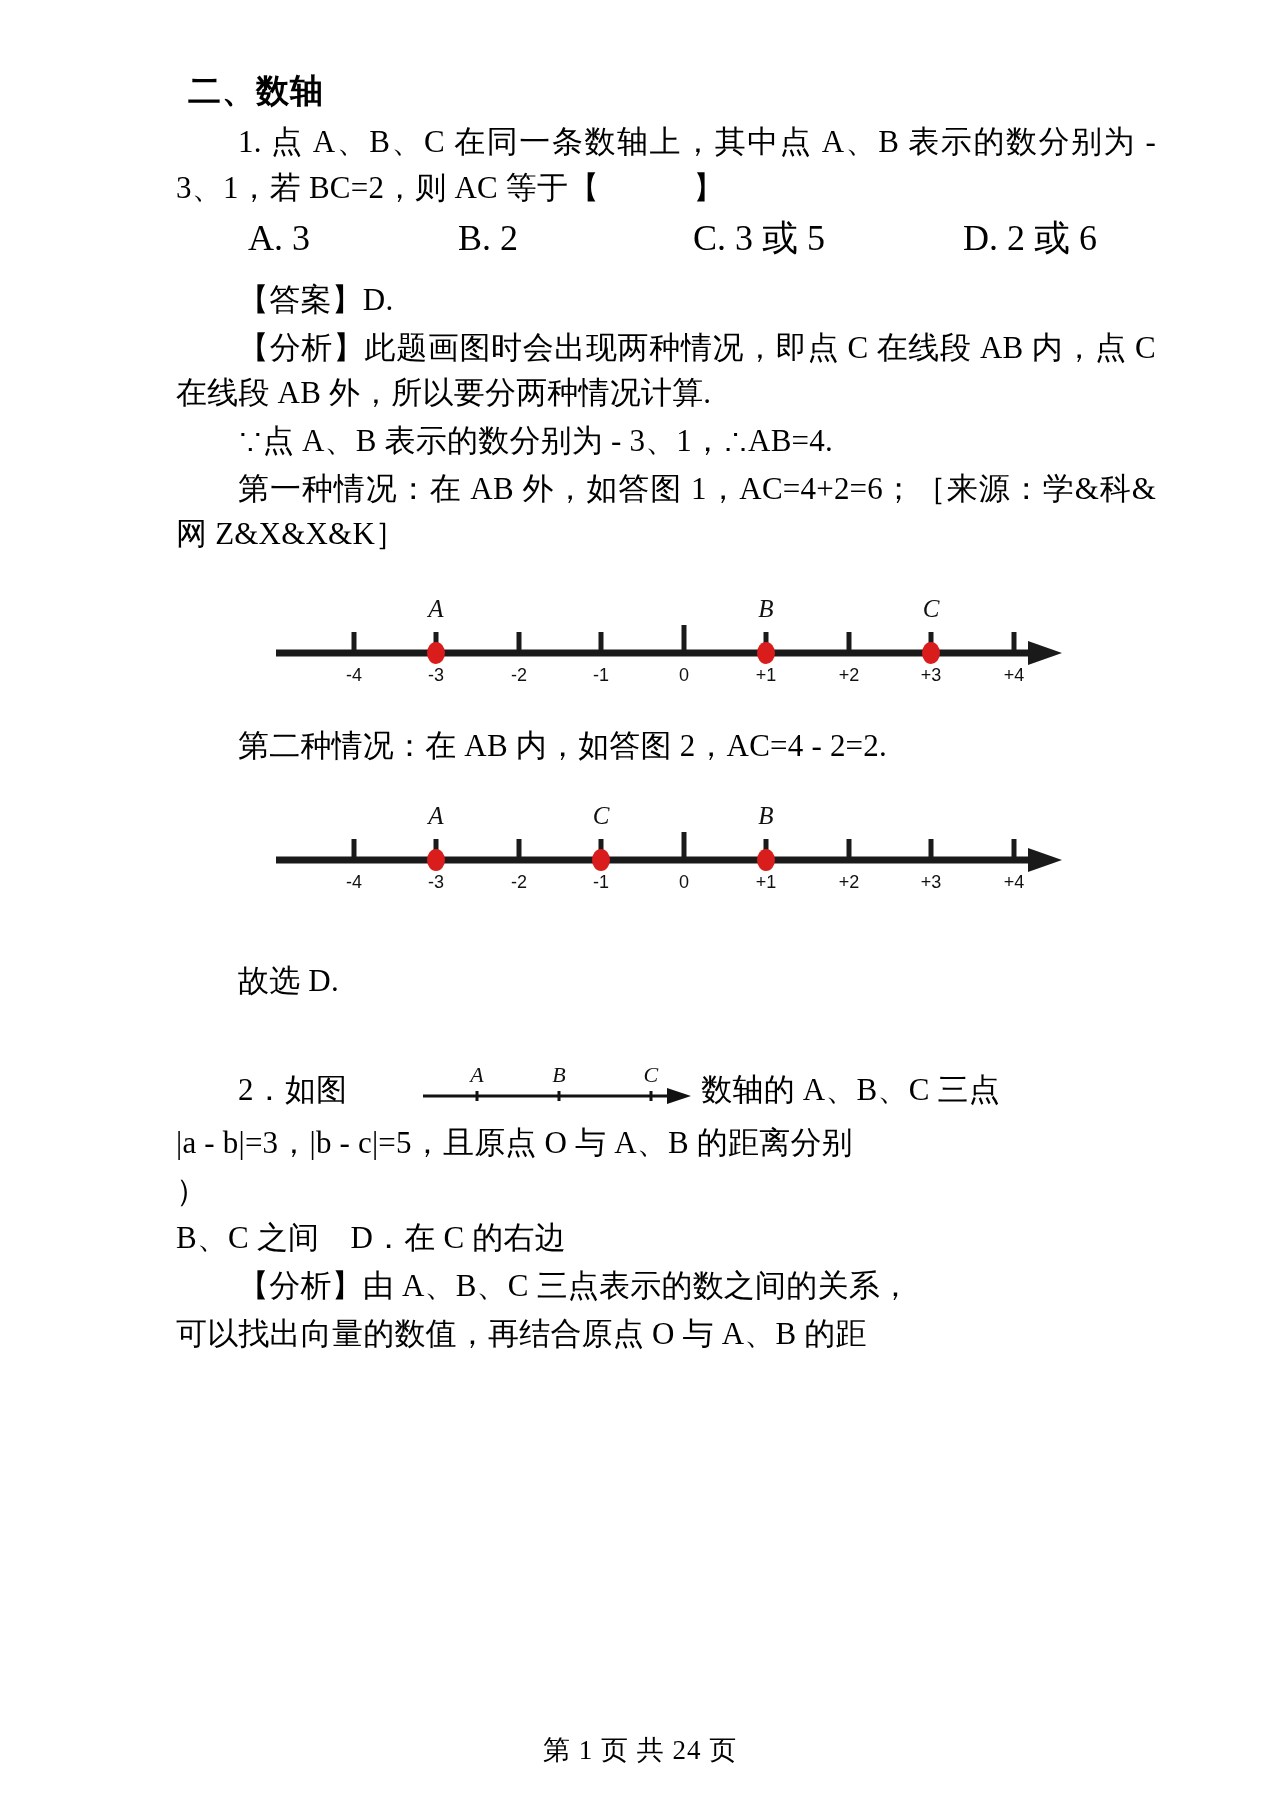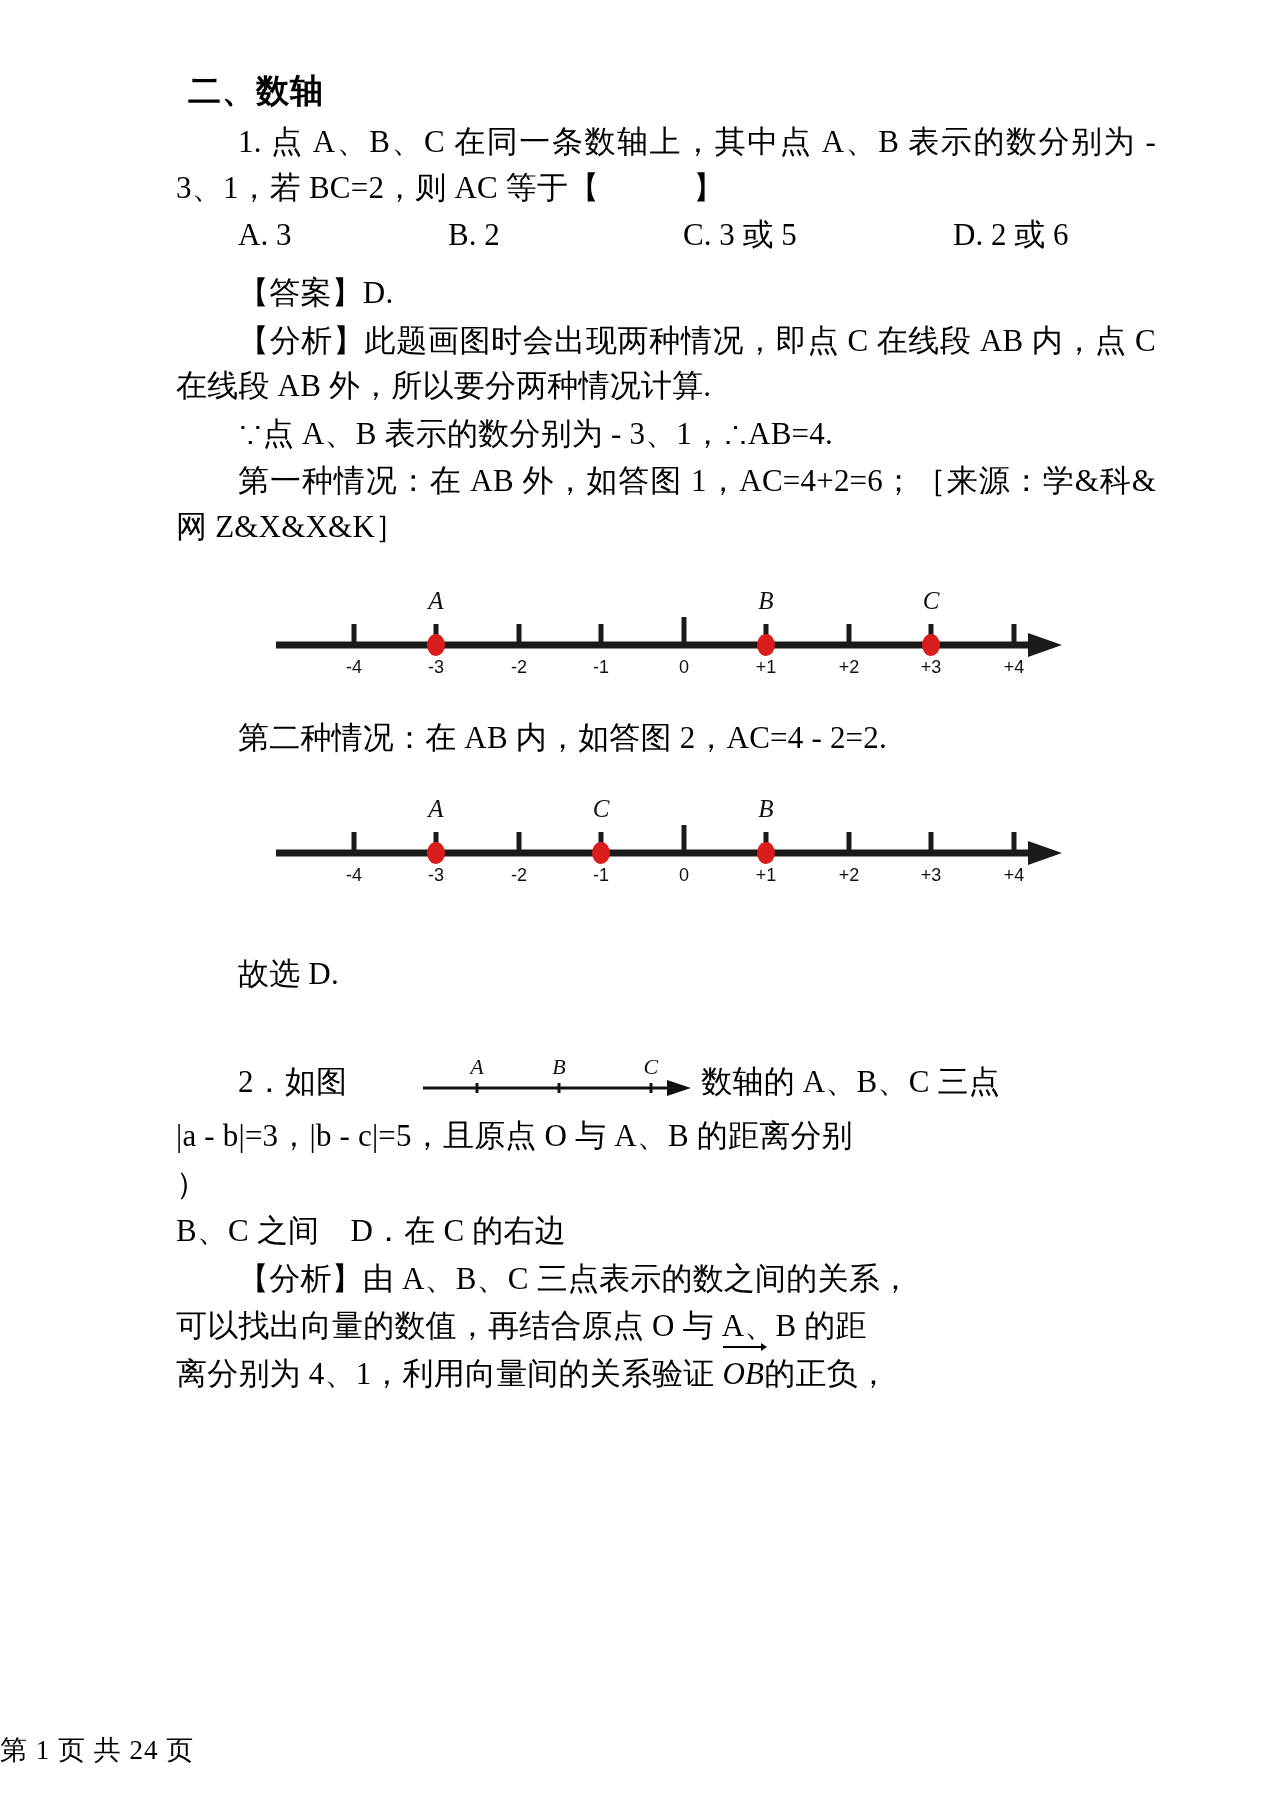--- a/index.html
+++ b/index.html
@@ -38,21 +38,21 @@
     line-height: 1.47;
     margin: 0;
     text-align: justify;
     text-justify: inter-ideograph;
     letter-spacing: 0.2px;
   }
   .indent { text-indent: 2em; }
   .para + .para { margin-top: 2px; }
 
   .opts {
-    font-size: 31px;
+    font-size: 36px;
     line-height: 1.47;
     margin: 2px 0 0 0;
     display: flex;
     text-indent: 0;
     font-family: Liberation Serif, serif;
   }
   .opts > span { display: inline-block; }
   .opt-a { margin-left: 2em; width: 210px; }
   .opt-b { width: 235px; }
   .opt-c { width: 270px; }
@@ -75,21 +75,21 @@
     vertical-align: -6px;
     margin: 0 2px;
   }
 
   
   .footer {
     position: absolute;
     left: 0;
     bottom: 44px;
     width: 1280px;
-    text-align: left;
+    text-align: center;
     font-size: 27px;
     letter-spacing: 1px;
     font-family: "Liberation Serif", "DejaVu Serif", serif;
   }
   .vecbar {
     position: relative;
     display: inline-block;
   }
   .vecbar::after {
     content: "";
@@ -241,22 +241,18 @@
     </span><span>数轴的 A、B、C 三点</span>
   </p>
 
   <p class="para">|a - b|=3，|b - c|=5，且原点 O 与 A、B 的距离分别</p>
   <p class="para">）</p>
 
   <p class="para">B、C 之间　D．在 C 的右边</p>
 
   <p class="para indent blk">【分析】由 A、B、C 三点表示的数之间的关系，</p>
   <p class="para">可以找出向量的数值，再结合原点 O 与 A、B 的距</p>
-  <p class="para">
-    <span>离分别为 4、1，利用向量间的关系验证</span>
-    <span class="vecbar ital">OB</span><span>的正负，</span>
-  </p>
 
 </div>
 
 <div class="footer">
   <span>第 1 页 共 24 页</span>
 </div>
 
 </body></html>

